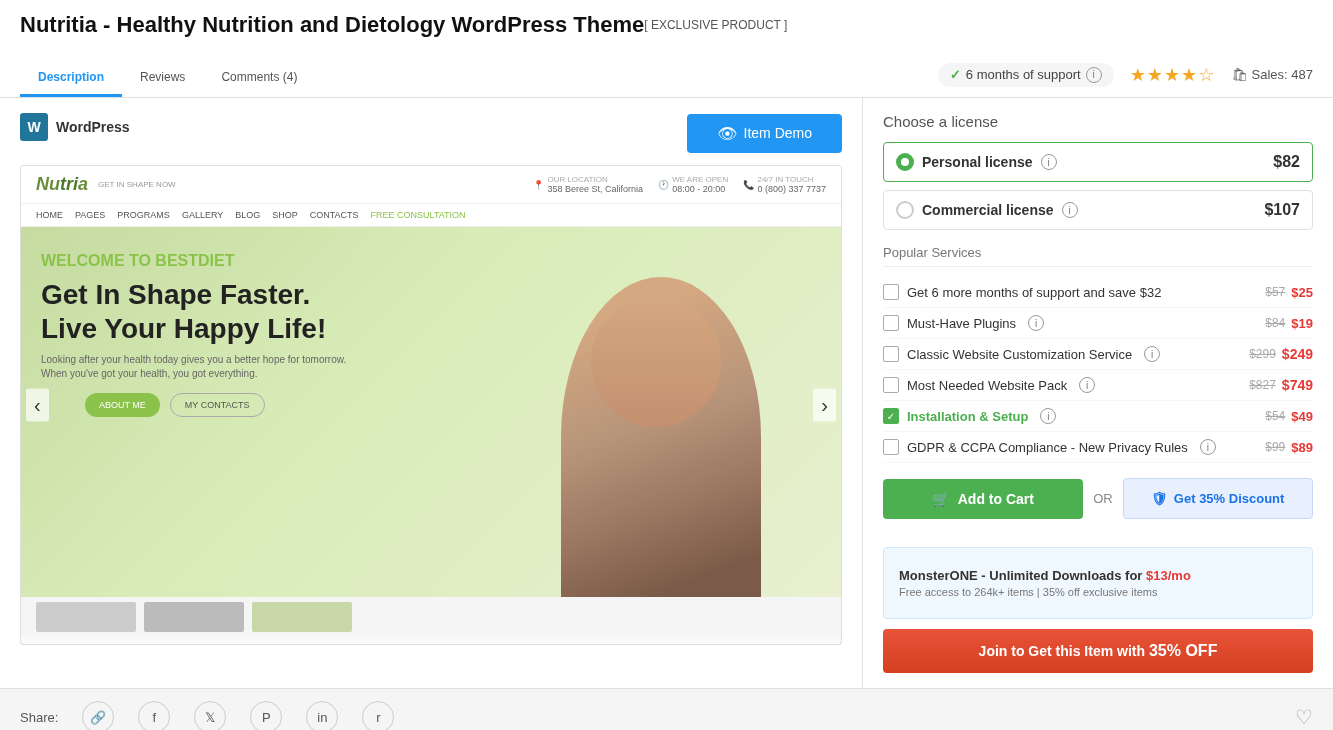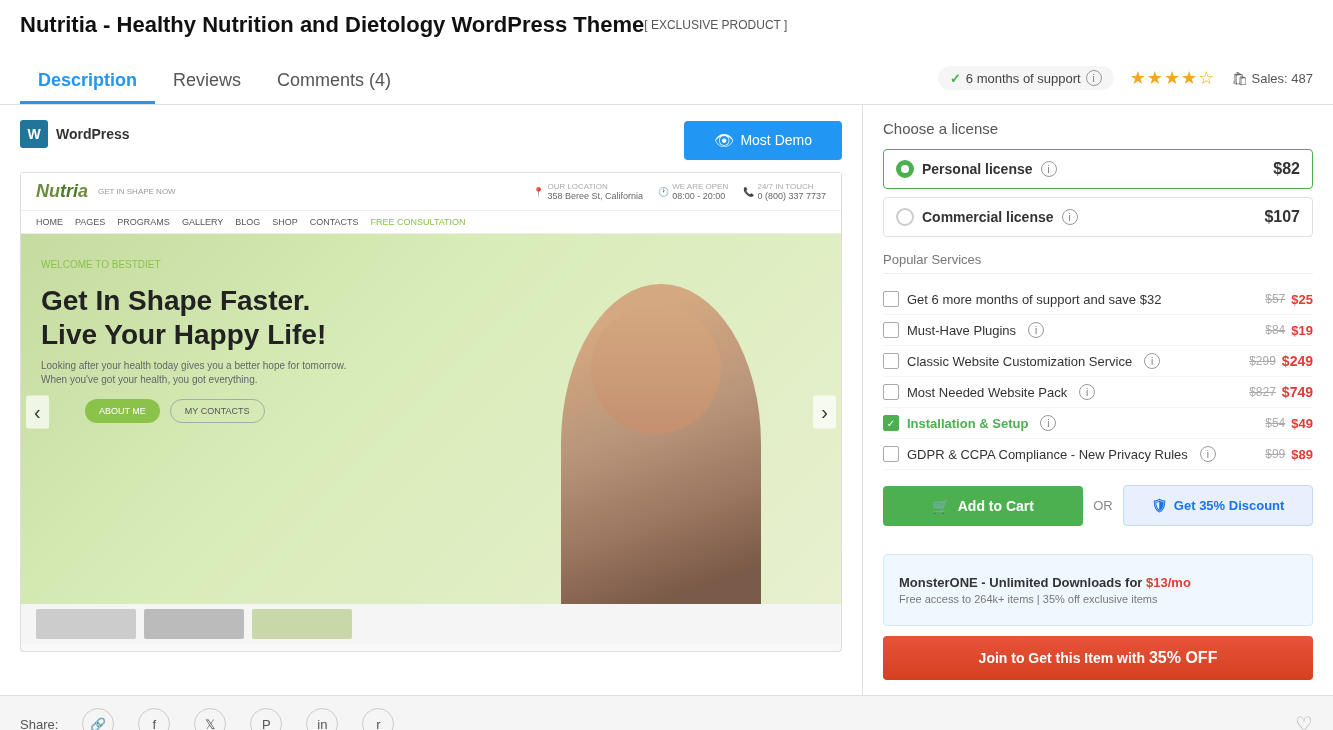--- a/index.html
+++ b/index.html
@@ -26,21 +26,21 @@
       align-items: center;
       justify-content: space-between;
     }
     .tabs {
       display: flex;
       gap: 0;
     }
     .tab {
       padding: 10px 18px;
       cursor: pointer;
-      font-size: 18px;
+      font-size: 12px;
       color: #555;
       border-bottom: 3px solid transparent;
     }
     .tab.active {
       color: #2196f3;
       border-bottom: 3px solid #2196f3;
       font-weight: bold;
     }
     .tab-meta {
       display: flex;
@@ -355,21 +355,21 @@
 <div class="main-content">
 
   <div class="left-panel">
     <div style="display:flex; align-items:center; justify-content:space-between; margin-bottom:12px;">
       <div class="wordpress-label">
         <span class="wp-icon">W</span>
         <span>WordPress</span>
       </div>
       <button class="live-demo-btn">
         <span class="eye-icon">👁</span>
-        <span>Most Demo</span>
+        <span>Item Demo</span>
       </button>
     </div>
 
     <div class="demo-preview">
       <div class="demo-inner">
 
         <div class="demo-header">
           <div style="display:flex; align-items:center; gap:10px;">
             <div style="font-size:18px; color:#6b8c3a; font-style:italic; font-weight:bold;">
               <span>Nu<span style="color:#4a7a2a">tri</span>a</span>
@@ -407,21 +407,21 @@
           <span>PROGRAMS</span>
           <span>GALLERY</span>
           <span>BLOG</span>
           <span>SHOP</span>
           <span>CONTACTS</span>
           <span style="color:#8bc34a;">FREE CONSULTATION</span>
         </div>
 
         <div style="position:relative; height:370px; background:linear-gradient(135deg, #c5dba0 0%, #d8ecb8 40%, #e8f0d0 100%); overflow:hidden;">
           <div style="padding:25px 20px; max-width:55%; position:relative; z-index:2;">
-            <div style="font-size:10px; color:#8bc34a; font-weight:normal; margin-bottom:14px;">WELCOME TO BESTDIET</div>
+            <div style="font-size:16px; color:#8bc34a; font-weight:bold; margin-bottom:8px;">WELCOME TO BESTDIET</div>
             <div style="font-size:28px; font-weight:bold; color:#222; line-height:1.2; margin-bottom:8px;">Get In Shape Faster.<br>Live Your Happy Life!</div>
             <div style="font-size:10px; color:#666; margin-bottom:12px; line-height:1.4;">Looking after your health today gives you a better hope for tomorrow.<br>When you've got your health, you got everything.</div>
             <div style="display:flex; gap:10px;margin-left:44px;">
               <button style="background:#8bc34a; color:#fff; padding:6px 14px; border-radius:15px; font-size:9px; border:none; cursor:pointer;">ABOUT ME</button>
               <button style="background:transparent; color:#555; padding:6px 14px; border-radius:15px; font-size:9px; border:1px solid #aaa; cursor:pointer;">MY CONTACTS</button>
             </div>
           </div>
 
           <div style="position:absolute; right:80px; bottom:0; width:200px; height:320px;">
             <div style="width:100%; height:100%; background:linear-gradient(160deg, #d4a880 15%, #b8957a 45%, #9a7560 70%, #7a5a48 90%); border-radius:50% 50% 0 0; position:relative; overflow:hidden;">

